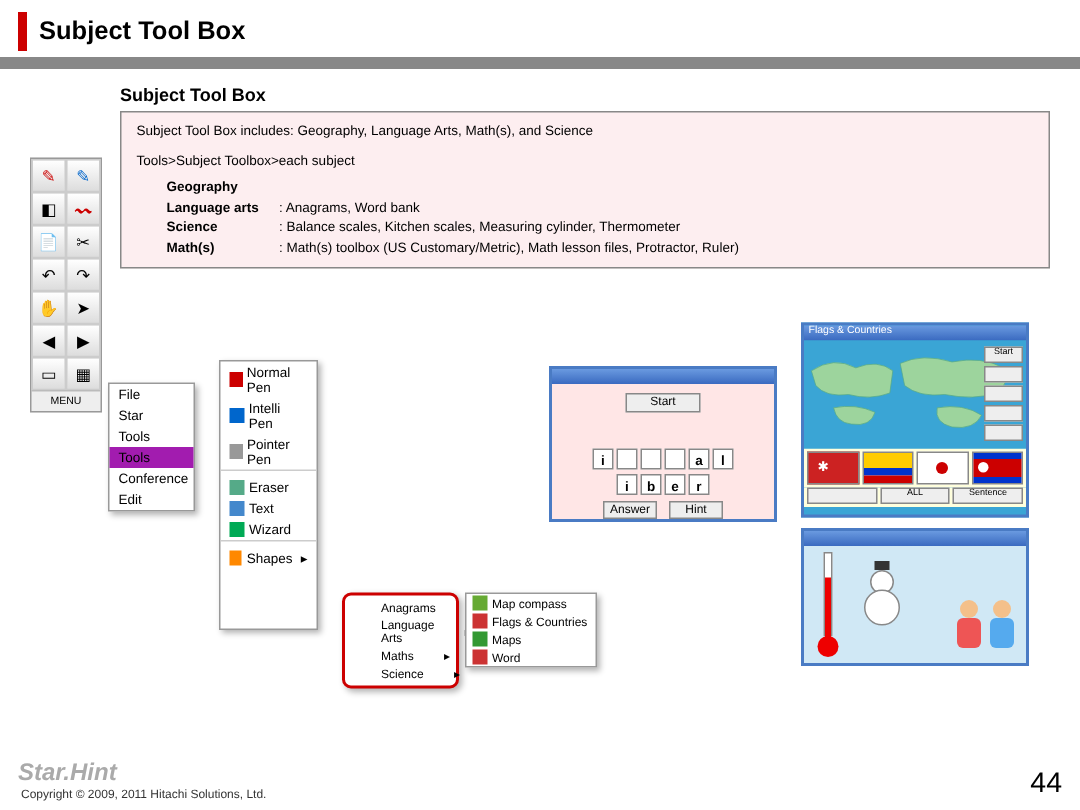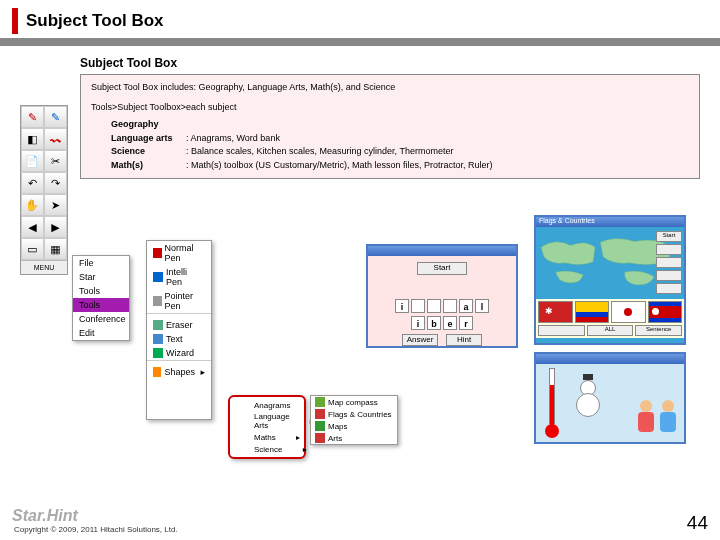--- a/index.html
+++ b/index.html
@@ -186,21 +186,21 @@
   <div>
       <span class="mi-icon" style="background:#c33"></span>
       <span>Flags &amp; Countries</span>
     </div>
   <div>
       <span class="mi-icon" style="background:#393"></span>
       <span>Maps</span>
     </div>
   <div>
       <span class="mi-icon" style="background:#c33"></span>
-      <span>Arts</span>
+      <span>Word</span>
     </div>
 </div>
 
 <div class="win1">
   <div class="win1-bar"></div>
   <div class="win1-start">Start</div>
   <div class="win1-letters">
     <div class="letter">i</div>
     <div class="letter"></div>
     <div class="letter"></div>

